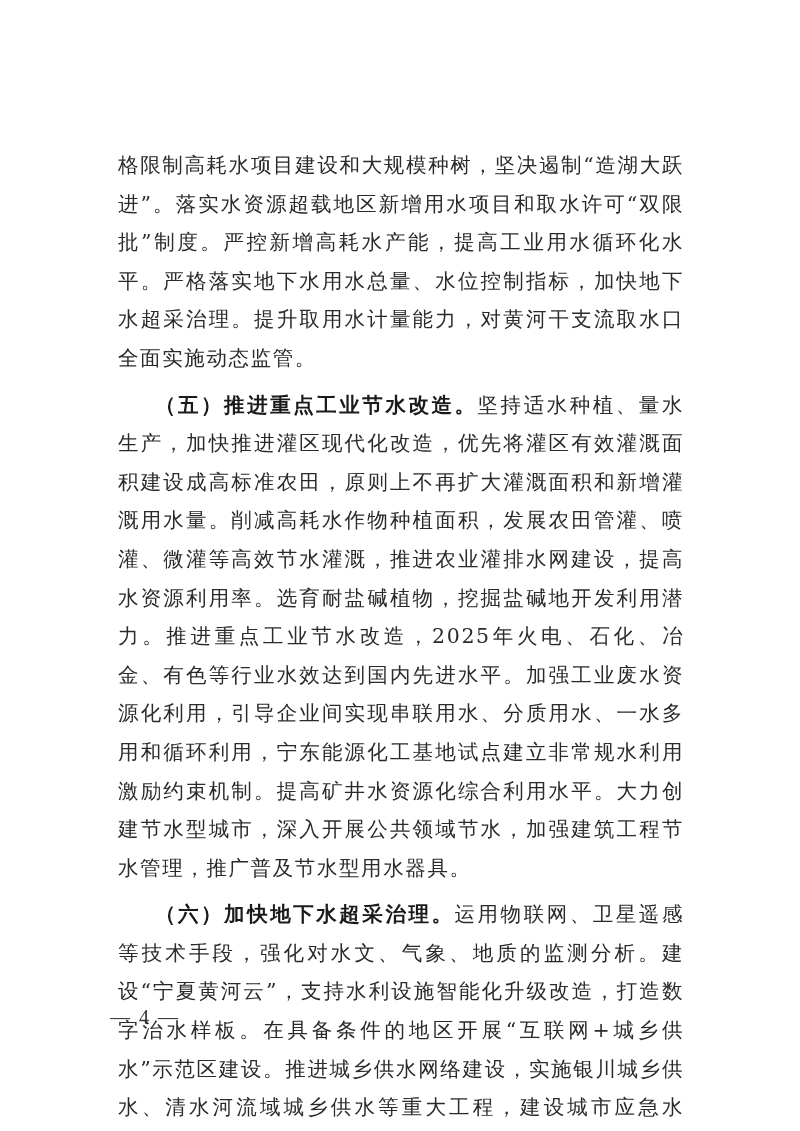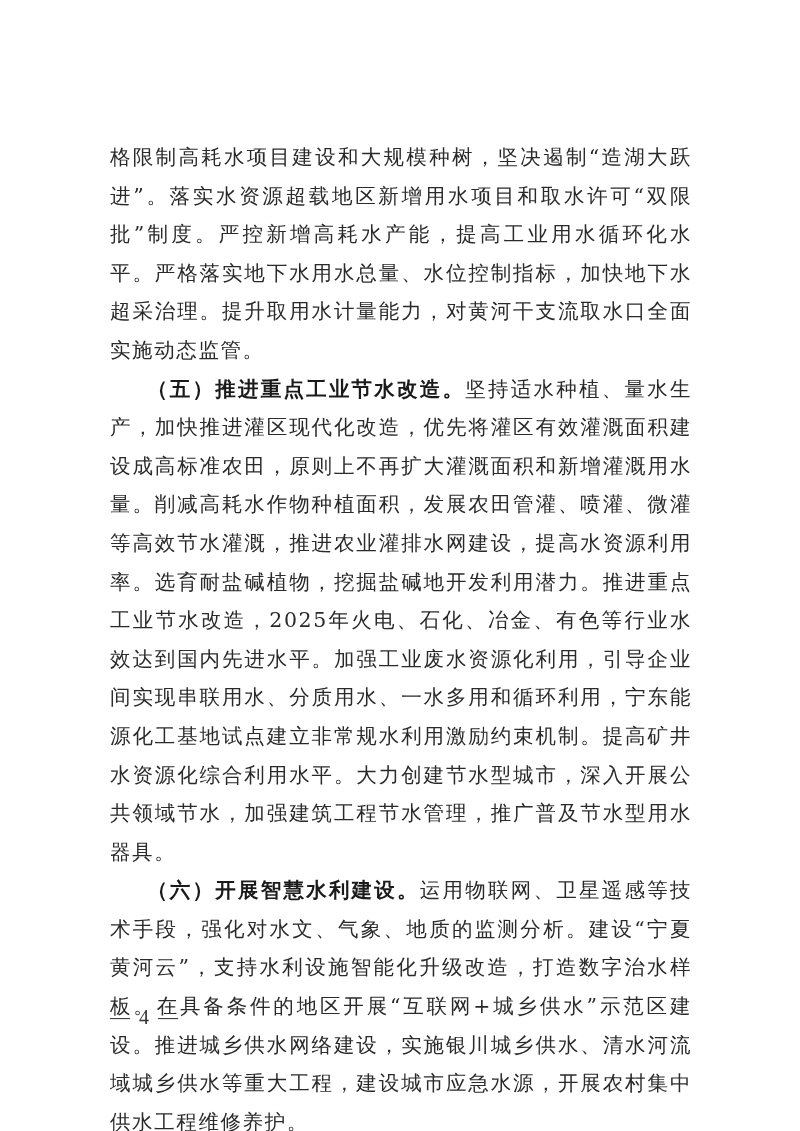--- a/index.html
+++ b/index.html
@@ -3,37 +3,37 @@
 <meta charset="utf-8">
 <style>
   html, body { margin: 0; padding: 0; background: #ffffff; }
   body { width: 800px; height: 1131px; position: relative; overflow: hidden; }
   .page {
     position: absolute; left: 110px; top: 138px; width: 582px;
     font-family: "DejaVu Serif", "Liberation Serif", serif;
     font-size: 20.5px; line-height: 38.6px; color: #2a2a2a;
     letter-spacing: 1.6px; text-align: justify;
   }
-  .para { margin: 0; text-align: justify; text-align-last: left; }
+  .para { margin: 8px; text-align: justify; text-align-last: left; }
   .indent { text-indent: 37px; }
   .heading { font-weight: bold; color: #1a1a1a; }
   .page-number {
     position: absolute; left: 110px; top: 1006px;
     font-family: "Liberation Serif", serif; font-size: 20px; color: #333;
     letter-spacing: 2px;
   }
 </style>
 </head>
 <body>
 
 <div class="page">
   <p class="para">
     <span>格限制高耗水项目建设和大规模种树，坚决遏制“造湖大跃进”。落实水资源超载地区新增用水项目和取水许可“双限批”制度。严控新增高耗水产能，提高工业用水循环化水平。严格落实地下水用水总量、水位控制指标，加快地下水超采治理。提升取用水计量能力，对黄河干支流取水口全面实施动态监管。</span>
   </p>
   <p class="para indent">
     <span class="heading">（五）推进重点工业节水改造。</span><span>坚持适水种植、量水生产，加快推进灌区现代化改造，优先将灌区有效灌溉面积建设成高标准农田，原则上不再扩大灌溉面积和新增灌溉用水量。削减高耗水作物种植面积，发展农田管灌、喷灌、微灌等高效节水灌溉，推进农业灌排水网建设，提高水资源利用率。选育耐盐碱植物，挖掘盐碱地开发利用潜力。推进重点工业节水改造，2025年火电、石化、冶金、有色等行业水效达到国内先进水平。加强工业废水资源化利用，引导企业间实现串联用水、分质用水、一水多用和循环利用，宁东能源化工基地试点建立非常规水利用激励约束机制。提高矿井水资源化综合利用水平。大力创建节水型城市，深入开展公共领域节水，加强建筑工程节水管理，推广普及节水型用水器具。</span>
   </p>
   <p class="para indent">
-    <span class="heading">（六）开展智慧水利建设。</span><span>运用物联网、卫星遥感等技术手段，强化对水文、气象、地质的监测分析。建设“宁夏黄河云”，支持水利设施智能化升级改造，打造数字治水样板。在具备条件的地区开展“互联网+城乡供水”示范区建设。推进城乡供水网络建设，实施银川城乡供水、清水河流域城乡供水等重大工程，建设城市应急水源，开展农村集中供水工程维修养护。</span>
+    <span class="heading">（六）加快地下水超采治理。</span><span>运用物联网、卫星遥感等技术手段，强化对水文、气象、地质的监测分析。建设“宁夏黄河云”，支持水利设施智能化升级改造，打造数字治水样板。在具备条件的地区开展“互联网+城乡供水”示范区建设。推进城乡供水网络建设，实施银川城乡供水、清水河流域城乡供水等重大工程，建设城市应急水源，开展农村集中供水工程维修养护。</span>
   </p>
 </div>
 
 <div class="page-number">— 4 —</div>
 
 </body></html>

